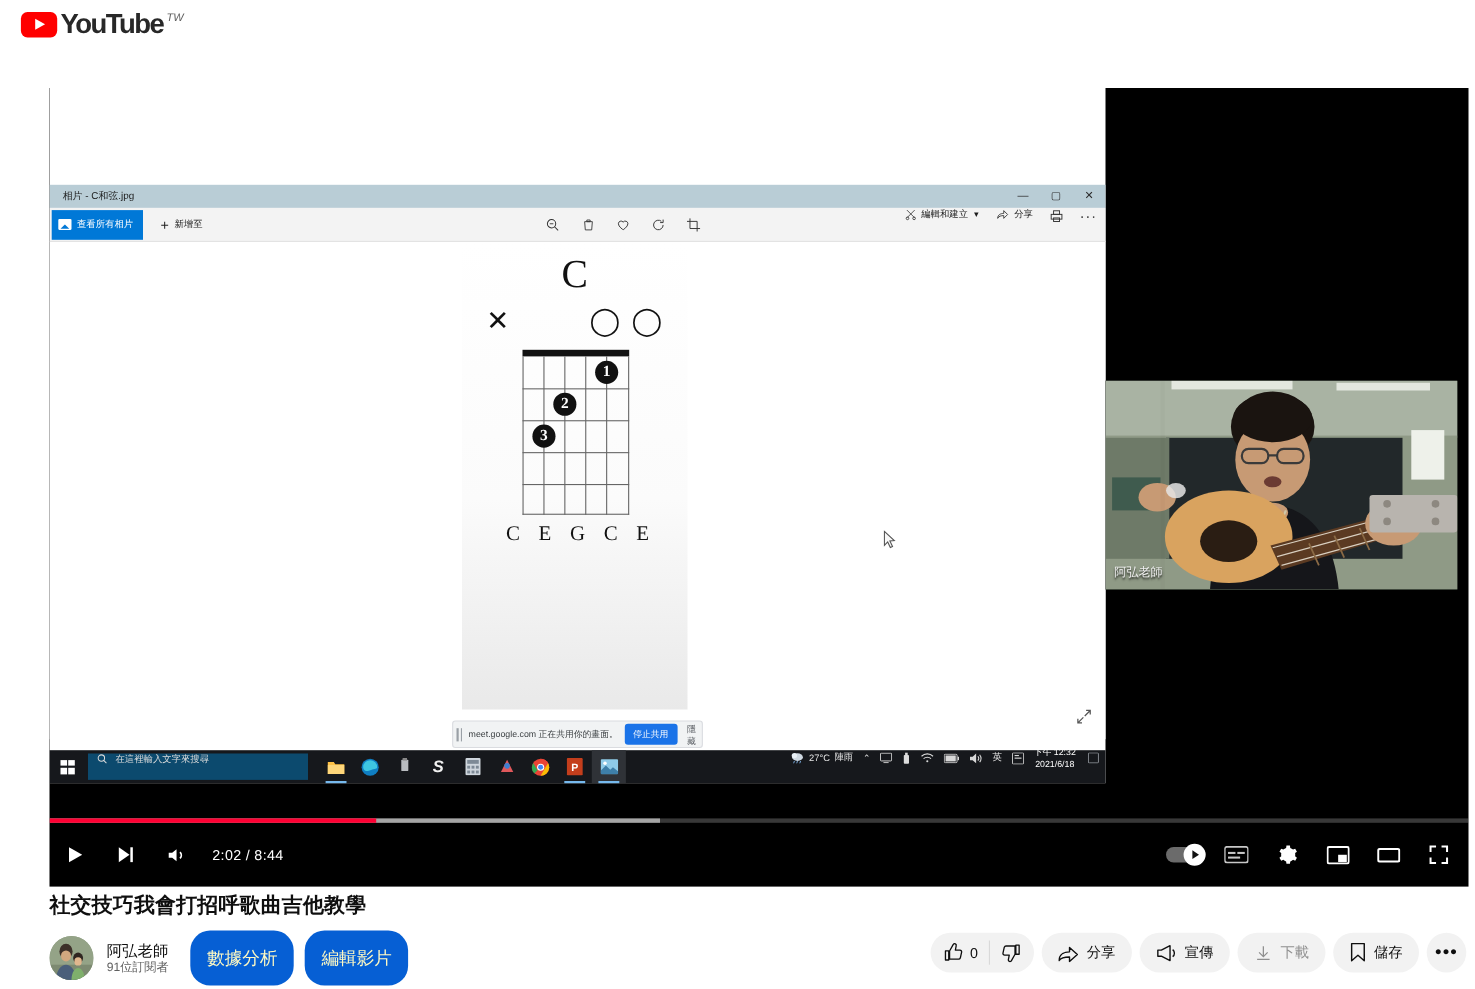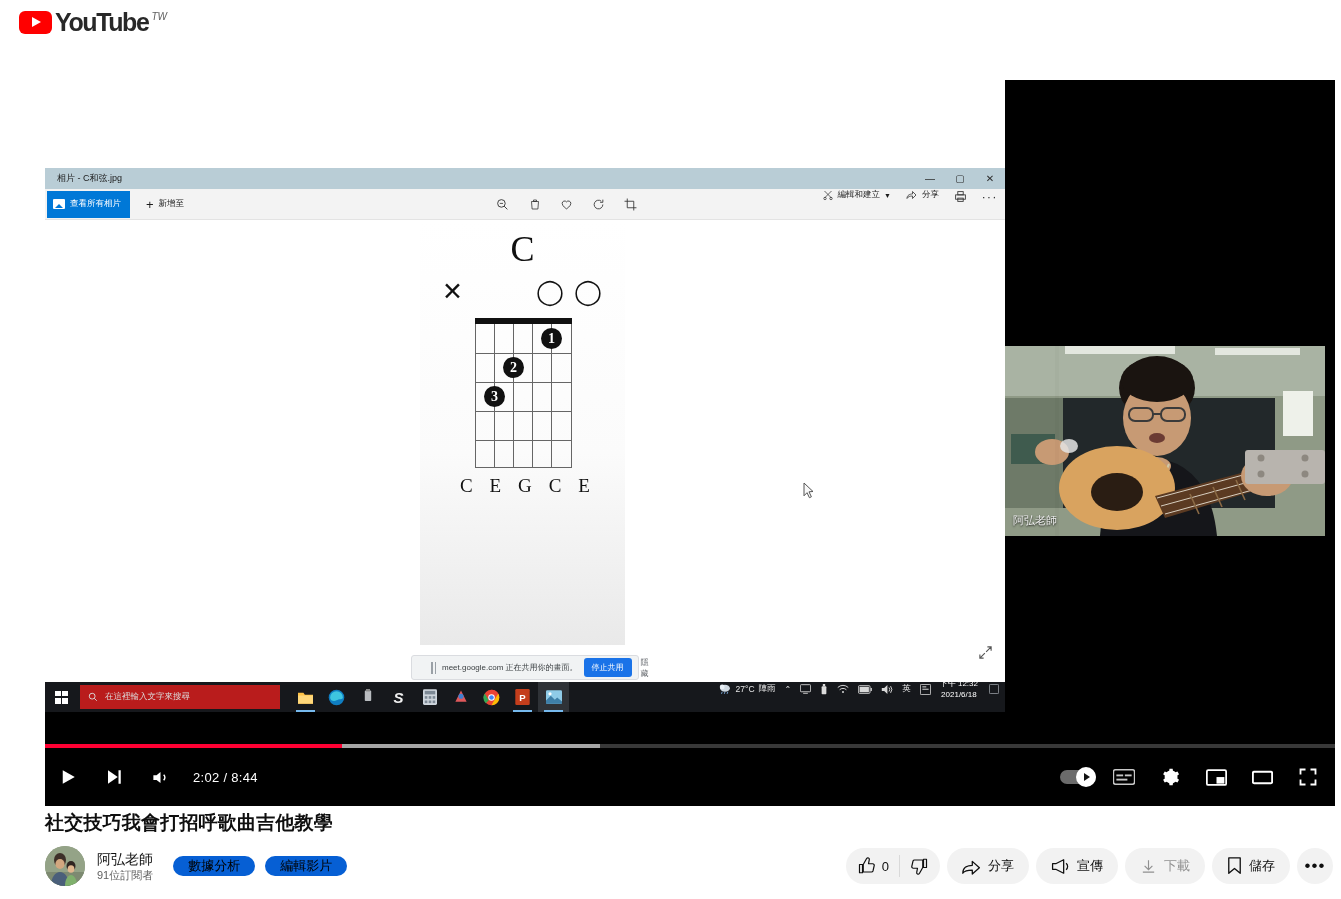--- a/index.html
+++ b/index.html
@@ -132,21 +132,21 @@
     display: flex; justify-content: space-between;
     font-family: "Liberation Serif", "DejaVu Serif", serif; font-size: 19px; color: #111;
   }
   #cursor-arrow { position: absolute; left: 758px; top: 262px; }
   #expand-icon { position: absolute; right: 12px; bottom: 8px; cursor: pointer; }
 
   
   #meet-bar {
     position: absolute; left: 366px; top: 575px; width: 228px; height: 25px;
     background: #f1f3f4; border: 1px solid #dadce0; border-radius: 3px;
-    display: flex; align-items: center; padding: 0 19px; gap: 6px;
+    display: flex; align-items: center; padding: 0 3px; gap: 6px;
   }
   #meet-grip { width: 7px; height: 12px; display: flex; gap: 2px; }
   #meet-grip span { width: 1.5px; height: 12px; background: #9aa0a6; display: block; }
   #meet-text { font-size: 8px; color: #3c4043; white-space: nowrap; }
   #meet-stop {
     background: #1a73e8; color: #fff; font-size: 8px; border-radius: 3px;
     padding: 4px 8px; cursor: pointer; white-space: nowrap;
   }
   #meet-hide { font-size: 8px; color: #5f6368; cursor: pointer; padding: 0 3px; }
 
@@ -154,22 +154,22 @@
   #taskbar {
     position: absolute; left: 0; top: 602px; width: 960px; height: 30px;
     background: #16181c; display: flex; align-items: center;
   }
   #start-btn { width: 33px; height: 30px; display: flex; align-items: center;
                justify-content: center; cursor: pointer; }
   #win-flag { width: 13px; height: 13px; display: grid;
               grid-template-columns: 1fr 1fr; grid-template-rows: 1fr 1fr; gap: 1.5px; }
   #win-flag i { background: #fff; display: block; }
   #tb-search {
-    width: 200px; height: 24px; background: #b91c1c; display: flex;
-    align-items: center; gap: 7px; padding: 0 8px; margin-left: 2px; cursor: text;
+    width: 200px; height: 24px; background: #0c4a6e; display: flex;
+    gap: 7px; padding: 0 8px; margin-left: 2px; cursor: text;
   }
   #tb-search-text { font-size: 8.5px; color: #dcdcdc; }
   #tb-apps { display: flex; align-items: center; margin-left: 10px; }
   .tb-app { width: 31px; height: 30px; display: flex; align-items: center;
             justify-content: center; cursor: pointer; position: relative; }
   .tb-app.active { background: #2f3237; }
   .tb-app.active::after, .tb-app.open::after {
     content: ''; position: absolute; bottom: 0; left: 6px; right: 6px;
     height: 2px; background: #76b9ed;
   }
@@ -220,22 +220,22 @@
   #video-title {
     position: absolute; left: 45px; top: 810px; font-size: 19px;
     font-weight: bold; color: #0f0f0f; letter-spacing: .2px;
   }
   #meta-row { position: absolute; left: 45px; top: 846px; display: flex; align-items: center; }
   #avatar { width: 40px; height: 40px; border-radius: 50%; overflow: hidden;
             background: #8f9d84; flex: none; }
   #channel-block { margin-left: 12px; }
   #channel-name { font-size: 14px; color: #0f0f0f; line-height: 18px; }
   #sub-count { font-size: 11px; color: #606060; line-height: 15px; }
-  .blue-pill { background: #065fd4; color: #000000; font-size: 13px; border-radius: 18px;
-               height: 20px; display: flex; align-items: center; padding: 0 15px;
+  .blue-pill { background: #065fd4; color: #fef9c3; font-size: 16px; border-radius: 18px;
+               height: 50px; display: flex; align-items: center; padding: 0 15px;
                margin-left: 20px; cursor: pointer; white-space: nowrap; }
   #actions { position: absolute; right: 8px; top: 848px; display: flex;
              align-items: center; gap: 7px; }
   .action-pill { background: #f2f2f2; border-radius: 18px; height: 36px;
                  display: flex; align-items: center; padding: 0 15px; gap: 7px;
                  font-size: 13px; color: #0f0f0f; cursor: pointer; white-space: nowrap; }
   .action-pill.disabled { color: #909090; cursor: default; }
   .pill-divider { width: 1px; height: 22px; background: #d9d9d9; margin: 0 3px; }
   #more-pill { width: 36px; height: 36px; border-radius: 50%; background: #f2f2f2;
                display: flex; align-items: center; justify-content: center;

